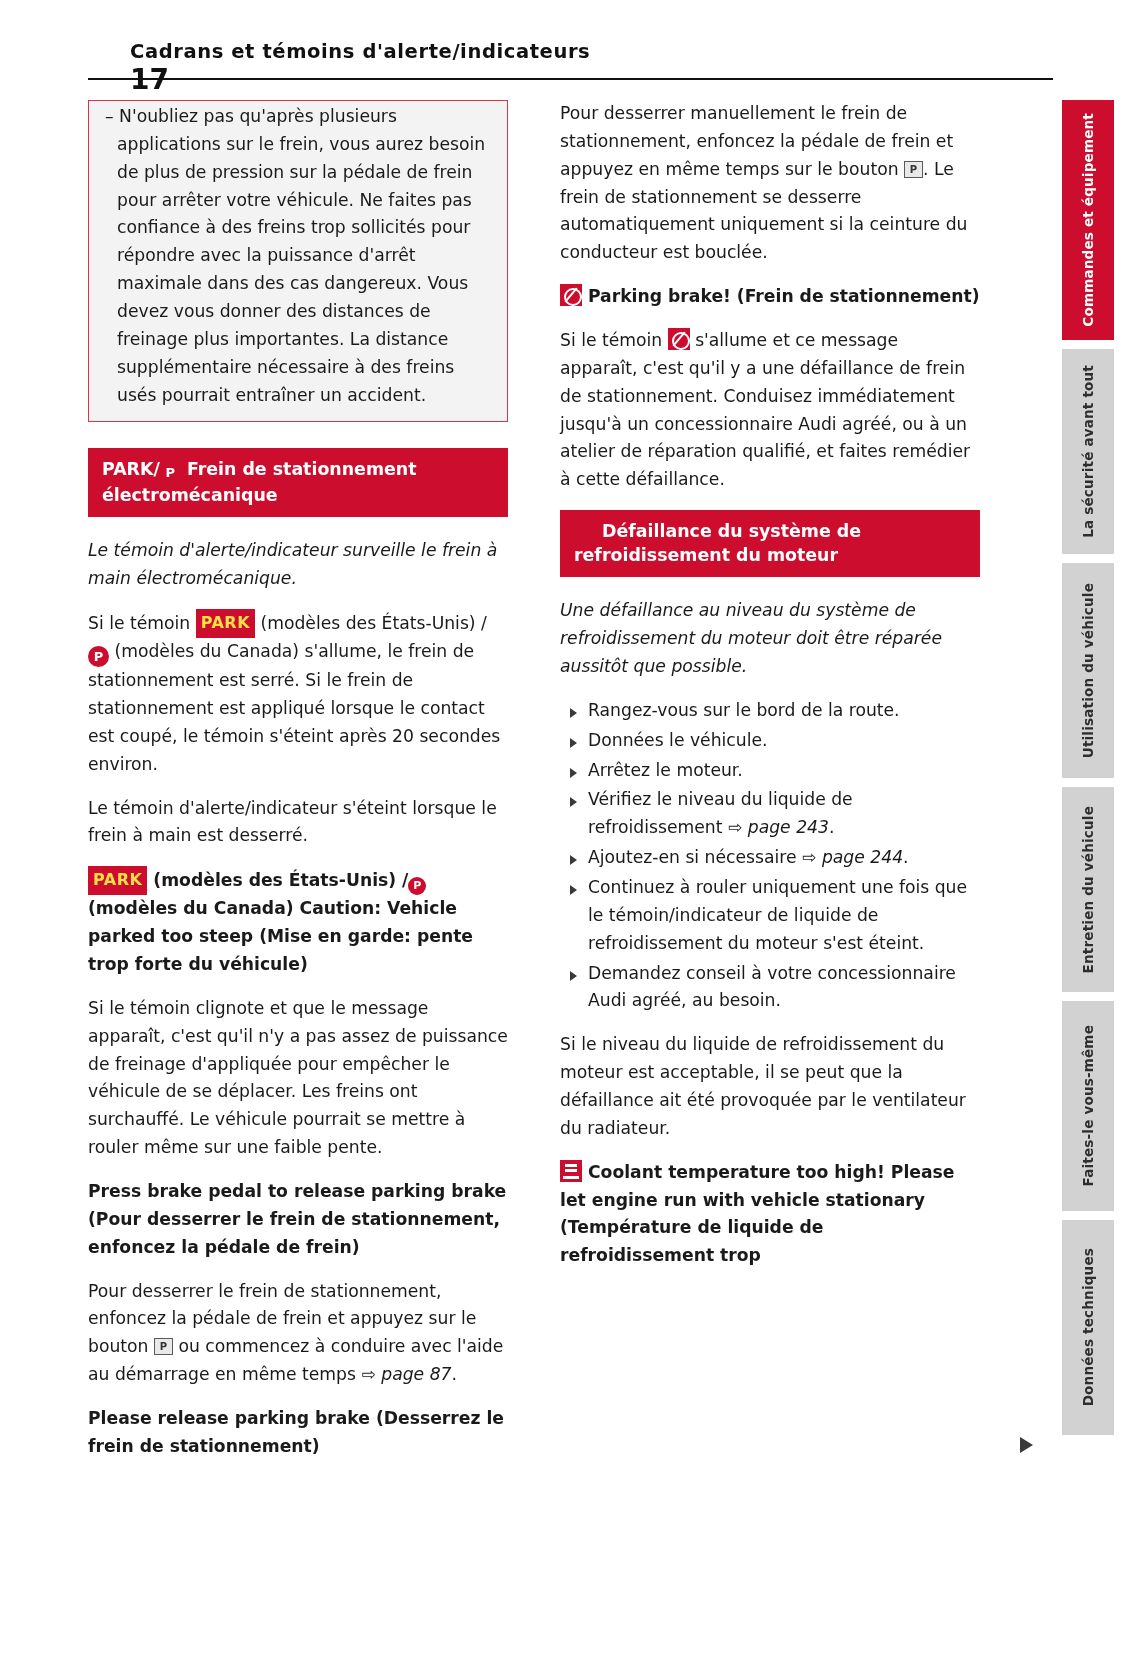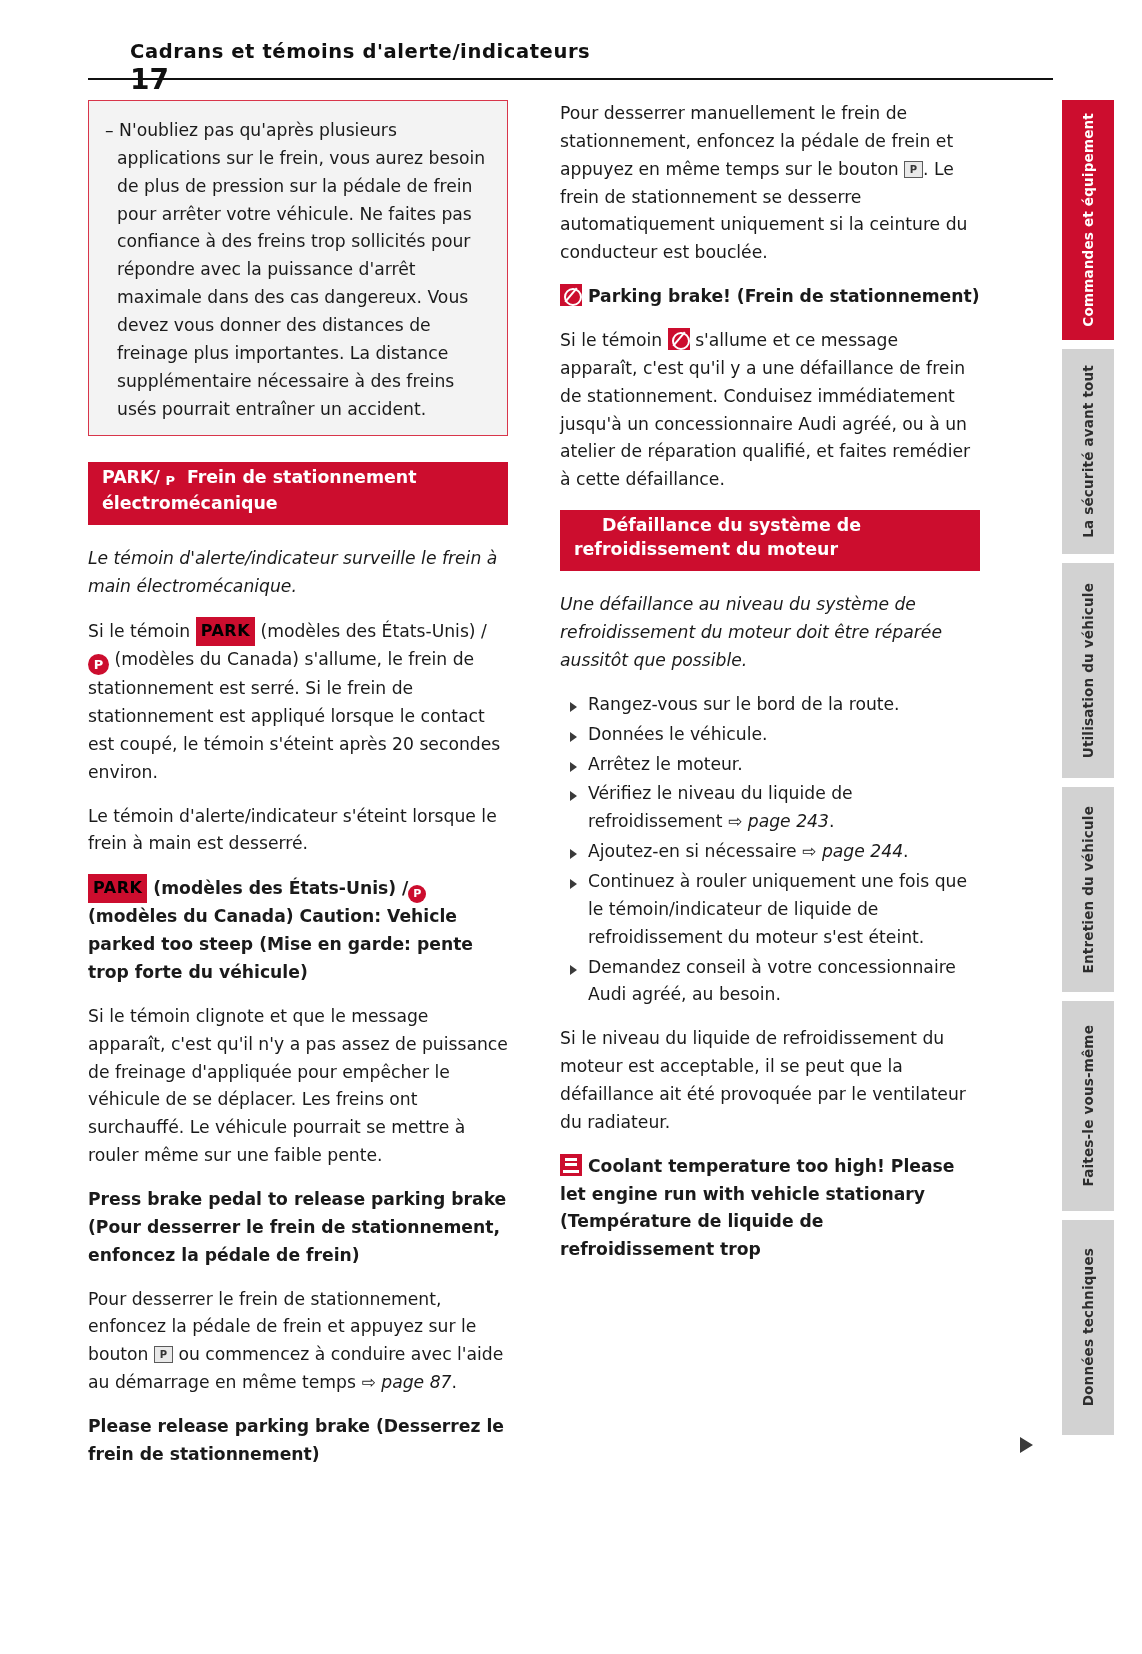--- a/index.html
+++ b/index.html
@@ -40,46 +40,46 @@
   }
   .col-left { left:88px; }
   .col-right { left:560px; }
 
   p { margin:0 0 16px 0; }
 
   
   .note-box {
     border:1px solid #d8354a;
     background:#f3f3f3;
-    padding:16px 16px 12px 16px;
+    padding:2px 16px 12px 16px;
     margin-bottom:26px;
   }
   .note-box p { margin:0; }
   .note-dash { display:block; text-indent:-12px; padding-left:12px; }
 
   
   .sec-head {
     background:#cc0d2e;
     color:#fff;
     font-weight:bold;
     font-size:17.4px;
     line-height:1.38;
-    padding:3px 14px 10px 14px;
+    padding:9px 14px 10px 14px;
     margin:6px 0 20px 0;
   }
   .sec-head .glyph-inline { vertical-align:-2px; }
 
   .italic { font-style:italic; }
   .bold { font-weight:bold; }
 
   
   .park-tag {
     display:inline-block;
     background:#cc0d2e;
-    color:#000000;
+    color:#fde047;
     font-weight:bold;
     font-size:16px;
     letter-spacing:0.5px;
     padding:1px 5px 2px 5px;
     vertical-align:1px;
   }
 
   
   .icon-p {
     display:inline-block;

